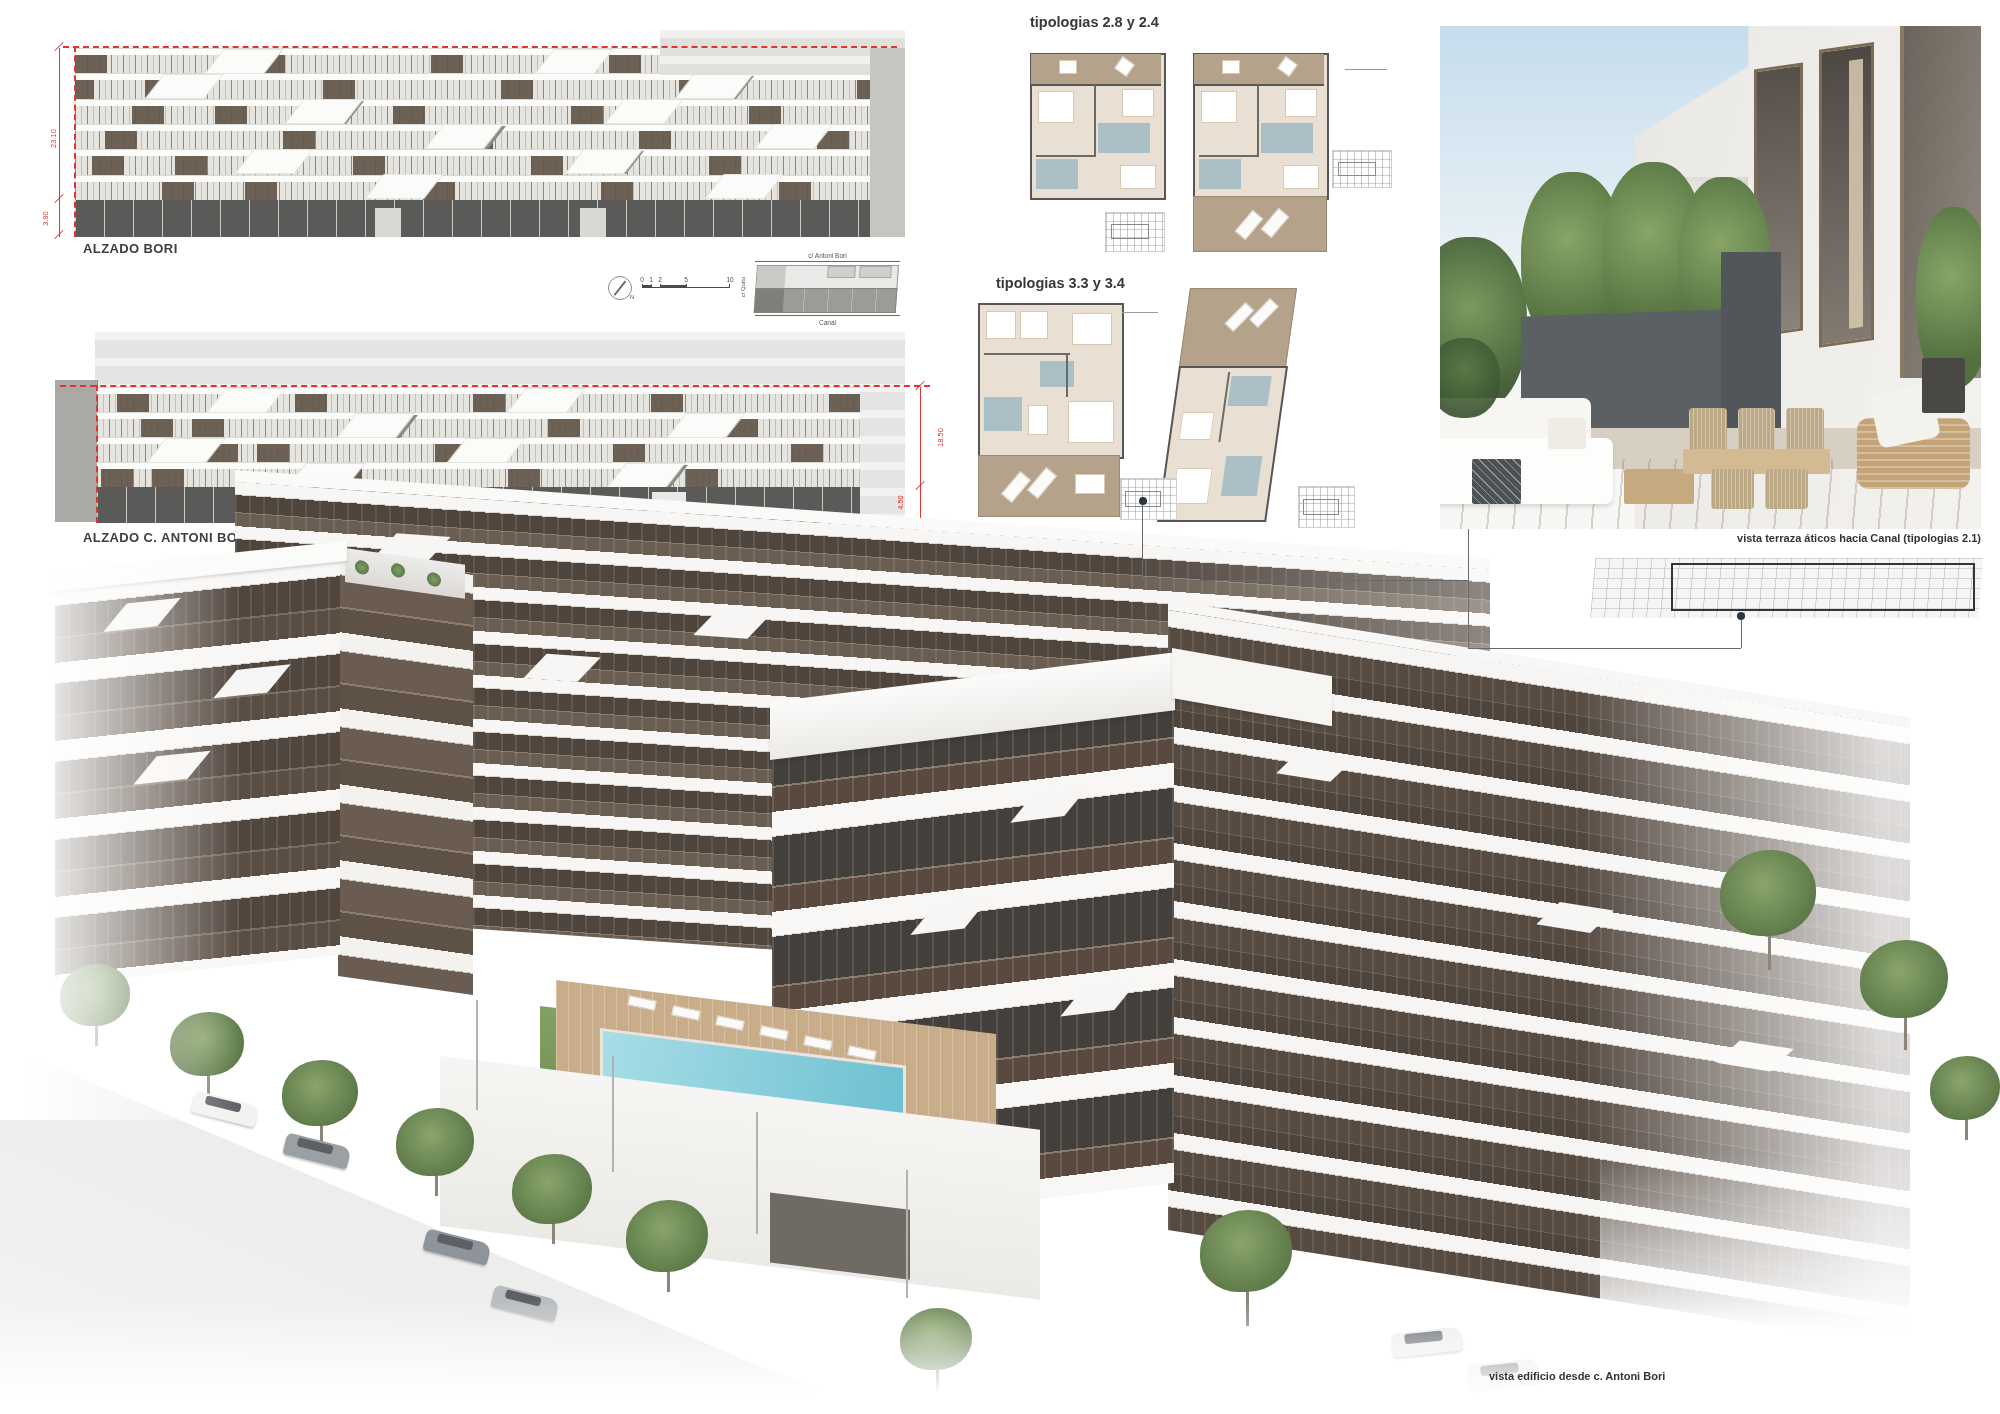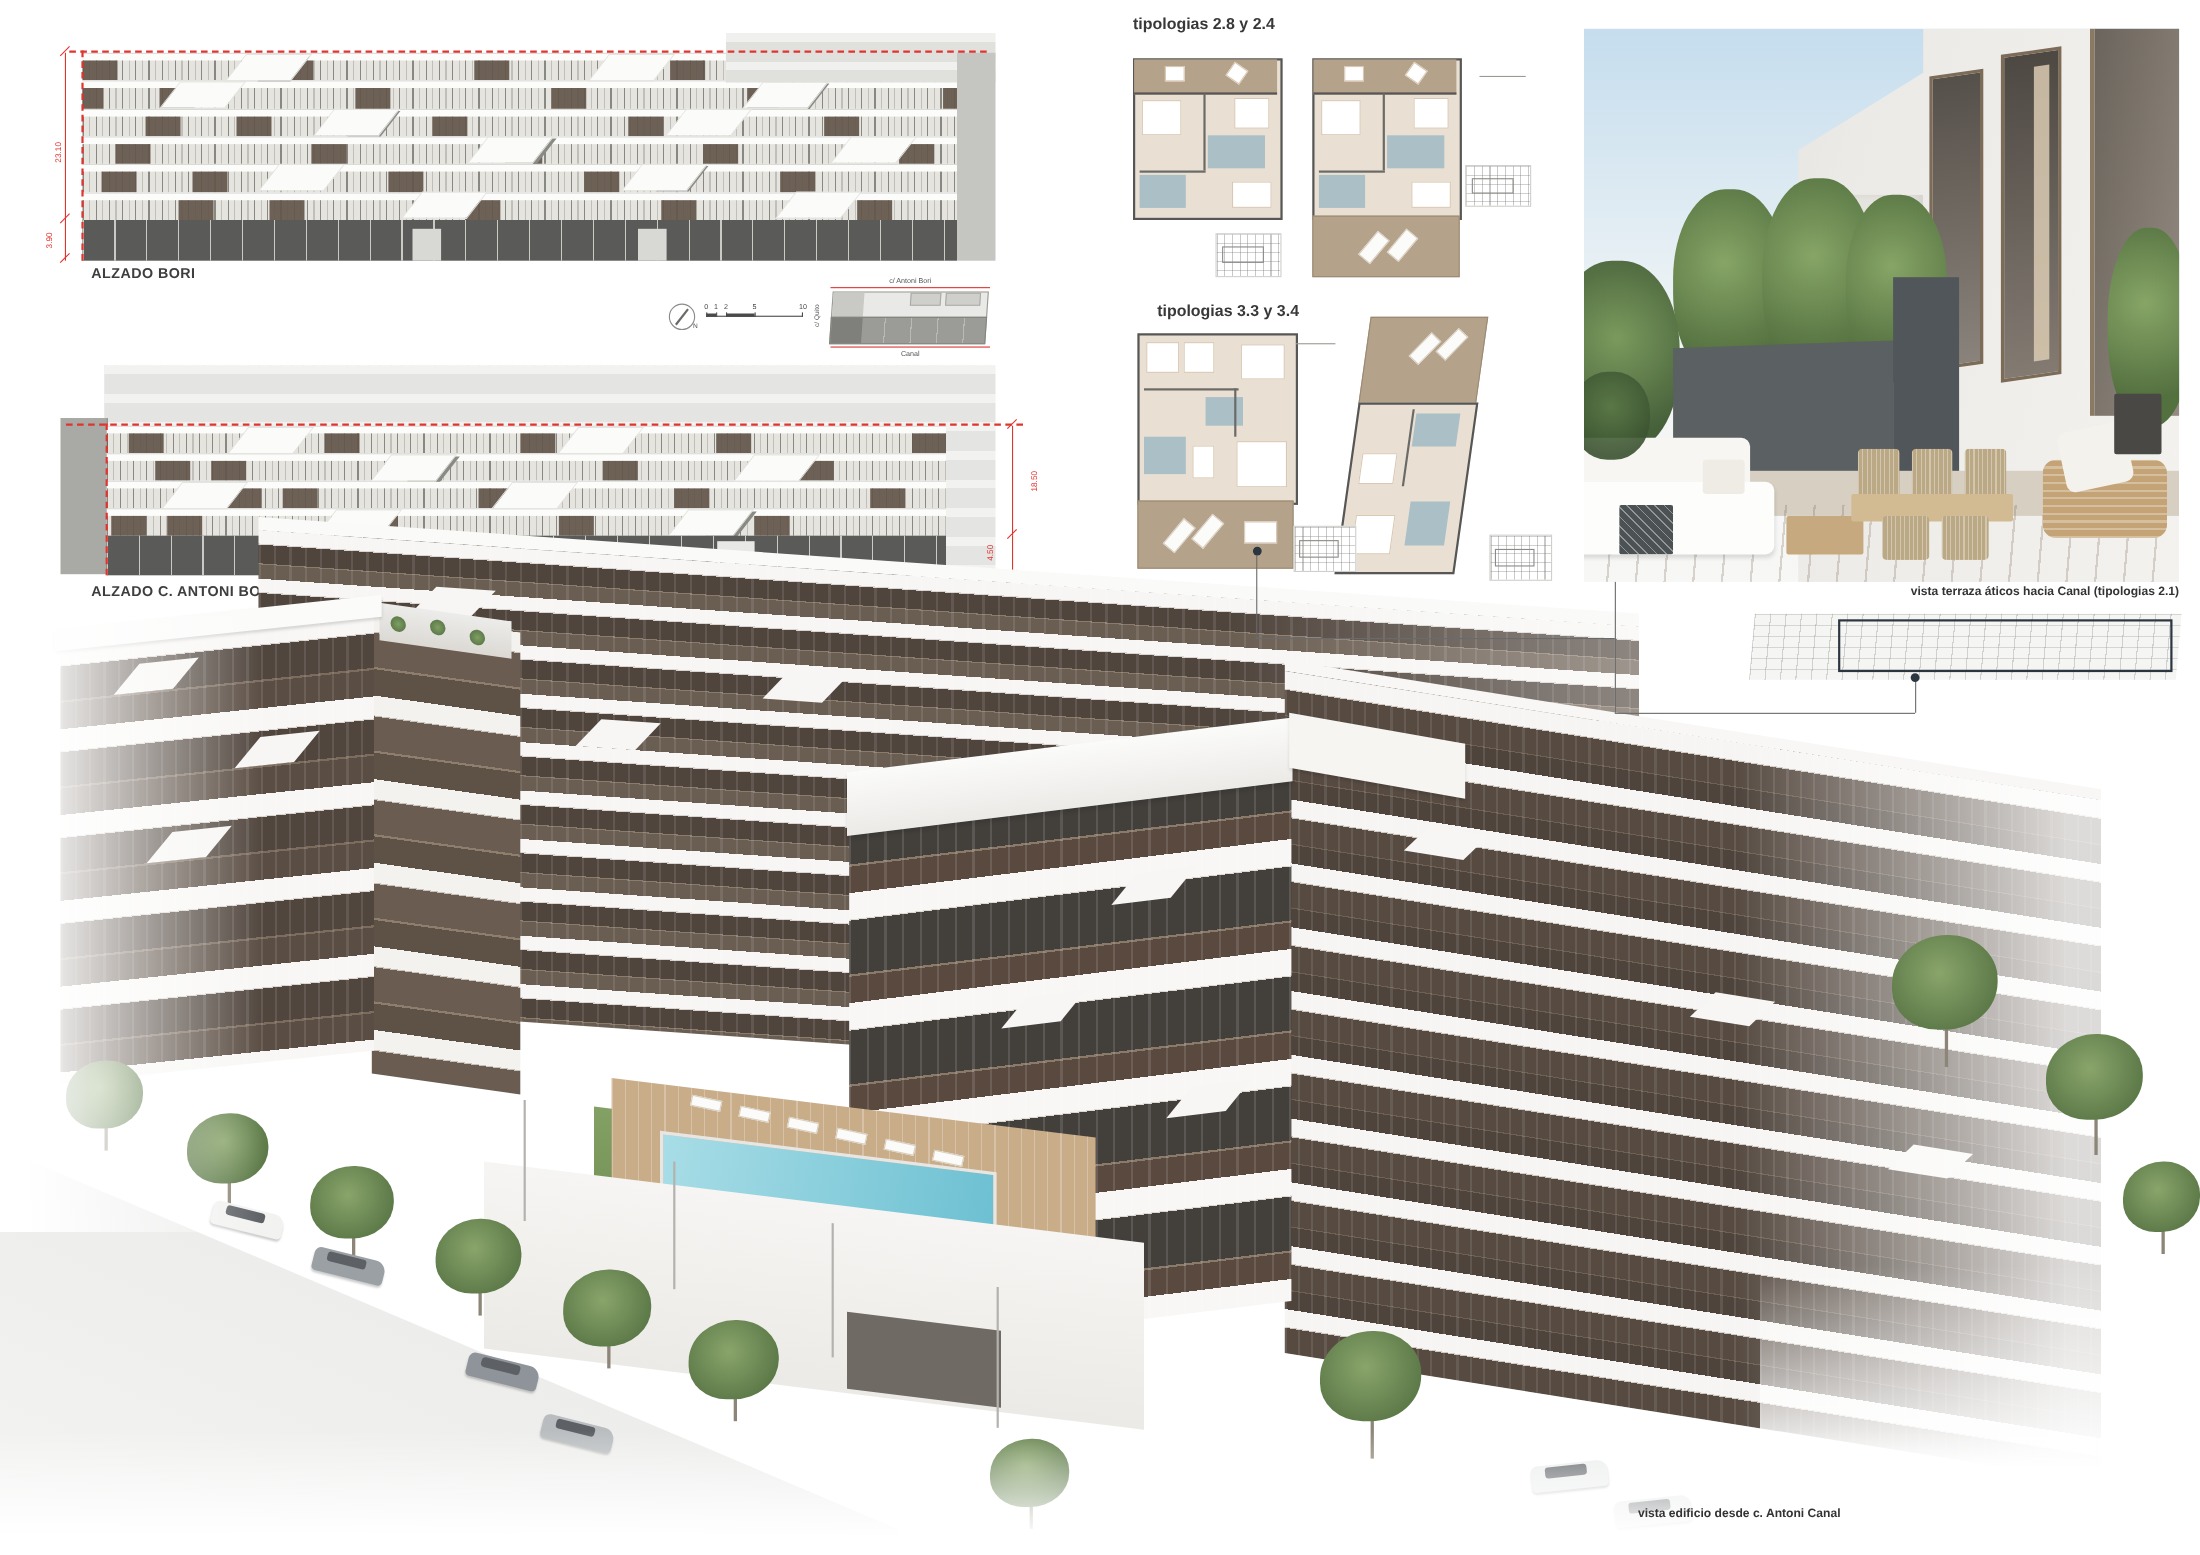--- a/index.html
+++ b/index.html
@@ -251,21 +251,21 @@
     </div>
     <div class="mk" style="left:95px;top:202px;width:58px;height:38px">
         <div class="mkb"></div>
       </div>
     <div class="mk" style="left:322px;top:140px;width:58px;height:36px">
         <div class="mkb"></div>
       </div>
     <div class="ms" style="left:335px;top:52px;width:42px;height:7px"></div>
   </div>
 
-  <div class="a" style="left:1016px;top:270px;width:420px;height:260px">
+  <div class="a" style="left:960px;top:270px;width:420px;height:260px">
     <div class="a typttl" style="left:36px;top:5px">tipologias 3.3 y 3.4</div>
     <div class="apt" style="left:18px;top:33px;width:142px;height:152px">
       <div class="wht" style="left:6px;top:6px;width:28px;height:26px"></div>
       <div class="wht" style="left:40px;top:6px;width:26px;height:26px"></div>
       <div class="wht" style="left:92px;top:8px;width:38px;height:30px"></div>
       <div class="wet" style="left:60px;top:56px;width:34px;height:26px"></div>
       <div class="wet" style="left:4px;top:92px;width:38px;height:34px"></div>
       <div class="wht" style="left:88px;top:96px;width:44px;height:40px"></div>
       <div class="wht" style="left:48px;top:100px;width:18px;height:28px"></div>
       <div class="wallline" style="left:4px;top:48px;width:86px;height:2px"></div>
@@ -484,15 +484,15 @@
     <div class="a" style="left:81px;top:5px;width:300px;height:44px;border:2.5px solid #2c3640"></div>
   </div>
   <div class="lead" style="left:1142px;top:505px;width:1px;height:75px"></div>
   <div class="lead" style="left:1142px;top:580px;width:326px;height:1px"></div>
   <div class="lead" style="left:1468px;top:529px;width:1px;height:119px"></div>
   <div class="lead" style="left:1468px;top:648px;width:273px;height:1px"></div>
   <div class="lead" style="left:1741px;top:620px;width:1px;height:28px"></div>
   <div class="dot" style="left:1139px;top:497px"></div>
   <div class="dot" style="left:1737px;top:612px"></div>
 
-  <div class="a cap" style="left:1489px;top:1370px">vista edificio desde c. Antoni Canal</div>
+  <div class="a cap" style="left:1489px;top:1370px">vista edificio desde c. Antoni Bori</div>
 
 </div>
 
 </body></html>

